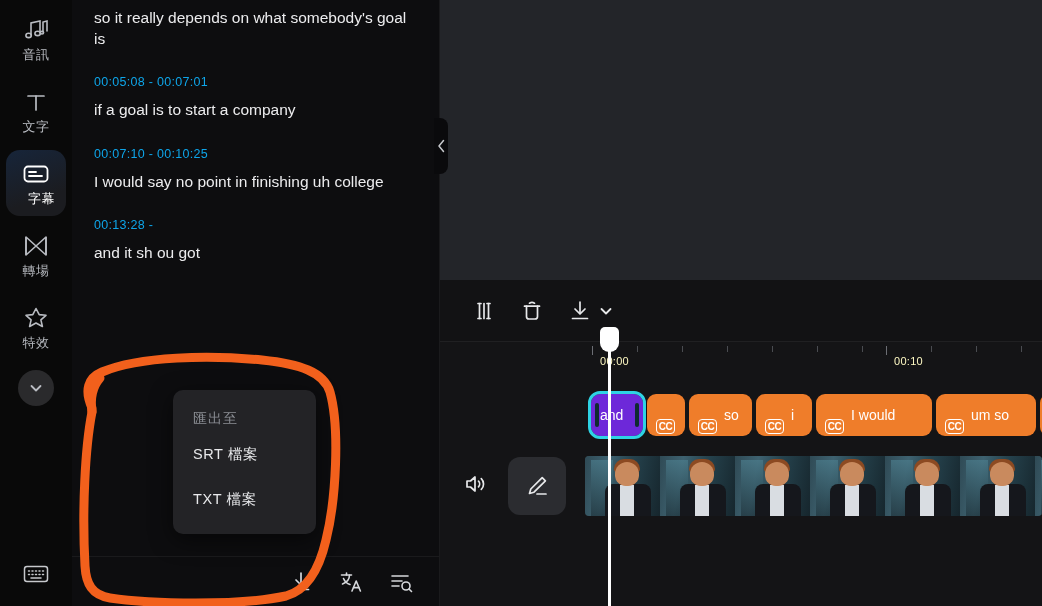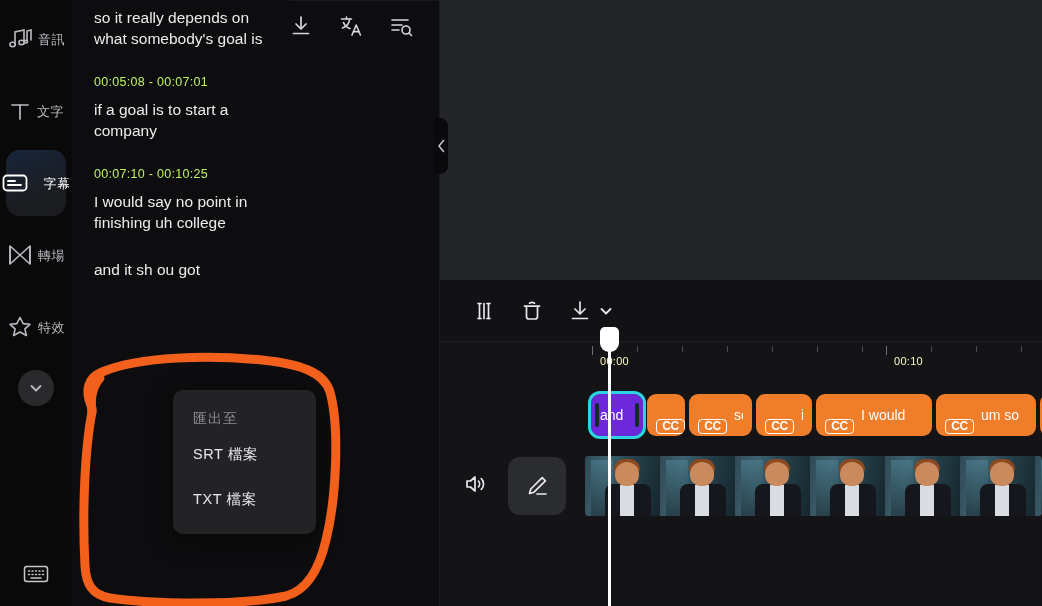--- a/index.html
+++ b/index.html
@@ -13,47 +13,47 @@
   .app { position:absolute; inset:0; display:flex; }
 
   
   .rail {
     width:72px; flex:0 0 72px; background:#090909;
     display:flex; flex-direction:column; align-items:center;
     padding-top:6px; position:relative;
   }
   .rail-item {
     width:60px; height:66px; border-radius:14px;
-    display:flex; flex-direction:row; align-items:center; justify-content:center;
+    display:flex; flex-direction:column; align-items:center; justify-content:center;
     gap:5px; color:#b9bcc2; margin-bottom:6px; position:relative;
   }
   .rail-item.active {
     background:linear-gradient(160deg,#17253a 0%,#1b1c20 70%);
     color:#ffffff;
   }
   .rail-item .glyph { height:26px; display:flex; align-items:center; justify-content:center; }
   .rail-item .lbl { font-size:13px; letter-spacing:.5px; line-height:1; white-space:nowrap; }
   .rail-item.active .lbl { color:#fff;margin-left:11px; }
   .rail-chevron {
     width:36px; height:36px; border-radius:50%; background:#2a2a2c;
     display:flex; align-items:center; justify-content:center; color:#b9bcc2;
     margin-top:4px;
   }
   .rail-bottom { position:absolute; bottom:18px; left:0; right:0; display:flex; justify-content:center; }
 
   
   .transcript {
     width:368px; flex:0 0 368px; background:#0d0d0f;
-    position:relative; display:flex; flex-direction:row;
+    position:relative; display:flex; flex-direction:column;
     border-right:1px solid #1a1a1c;
   }
   .tr-scroll { flex:1 1 auto; overflow:hidden; padding:0 22px; position:relative; }
   .seg { padding-top:26px; }
   .seg:first-child { padding-top:8px; }
-  .seg .time { font-size:12.5px; color:#bef264; letter-spacing:.3px; margin-bottom:11px; }
+  .seg .time { font-size:12.5px; color:#0ea5e9; letter-spacing:.3px; margin-bottom:11px; }
   .seg .txt { font-size:15.5px; line-height:1.33; color:#ececee; }
   .seg.first .txt { margin-top:0; }
 
   .tr-footer {
     height:50px; flex:0 0 50px; border-top:1px solid #1a1a1c;
     display:flex; align-items:center; justify-content:flex-end;
     gap:26px; padding-right:26px;
   }
   .tr-footer .ficon { color:#d6d8dc; display:flex; align-items:center; justify-content:center; }
 
@@ -113,22 +113,22 @@
     background:#6d28d9;
     outline:3px solid #2ed3e4; outline-offset:0; border-radius:9px;
   }
   .cc-clip.selected::before, .cc-clip.selected::after {
     content:""; position:absolute; top:9px; width:4px; height:24px;
     background:#0f2b30; border-radius:2px;
   }
   .cc-clip.selected::before { left:4px; }
   .cc-clip.selected::after  { right:4px; }
   .cc-badge {
-    flex:0 0 auto; width:29px; height:15px; border:1.6px solid #fff; border-radius:4px;
-    font-size:12px; line-height:11px; display:flex; align-items:center; justify-content:center;
+    flex:0 0 auto; width:19px; height:15px; border:1.6px solid #fff; border-radius:4px;
+    font-size:10px; line-height:11px; display:flex; align-items:center; justify-content:center;
     letter-spacing:-0.5px; font-weight:bold;margin-top:23px;
   }
   .cc-label { overflow:hidden; }
 
   .vid-track { position:absolute; left:0; right:0; top:72px; height:68px; }
   .vid-head {
     position:absolute; left:0; top:0; width:145px; height:68px;
     display:flex; align-items:center; gap:20px; padding-left:24px; color:#e7e8ea;
   }
   .edit-chip {
@@ -255,20 +255,21 @@
         <div class="txt">if a goal is to start a company</div>
       </div>
 
       <div class="seg">
         <div class="time">00:07:10 - 00:10:25</div>
         <div class="txt">I would say no point in finishing uh college</div>
       </div>
 
 
       <div class="seg">
+        <div class="time">00:13:28 -</div>
         <div class="txt">and it sh                       ou got</div>
       </div>
 
     </div>
 
     <div class="tr-footer">
       <span class="ficon">
         <svg width="24" height="24" viewBox="0 0 24 24" fill="none" stroke="currentColor" stroke-width="1.7" stroke-linecap="round" stroke-linejoin="round">
           <path d="M12 3v11"></path>
             <path d="M7 10l5 5 5-5"></path>

